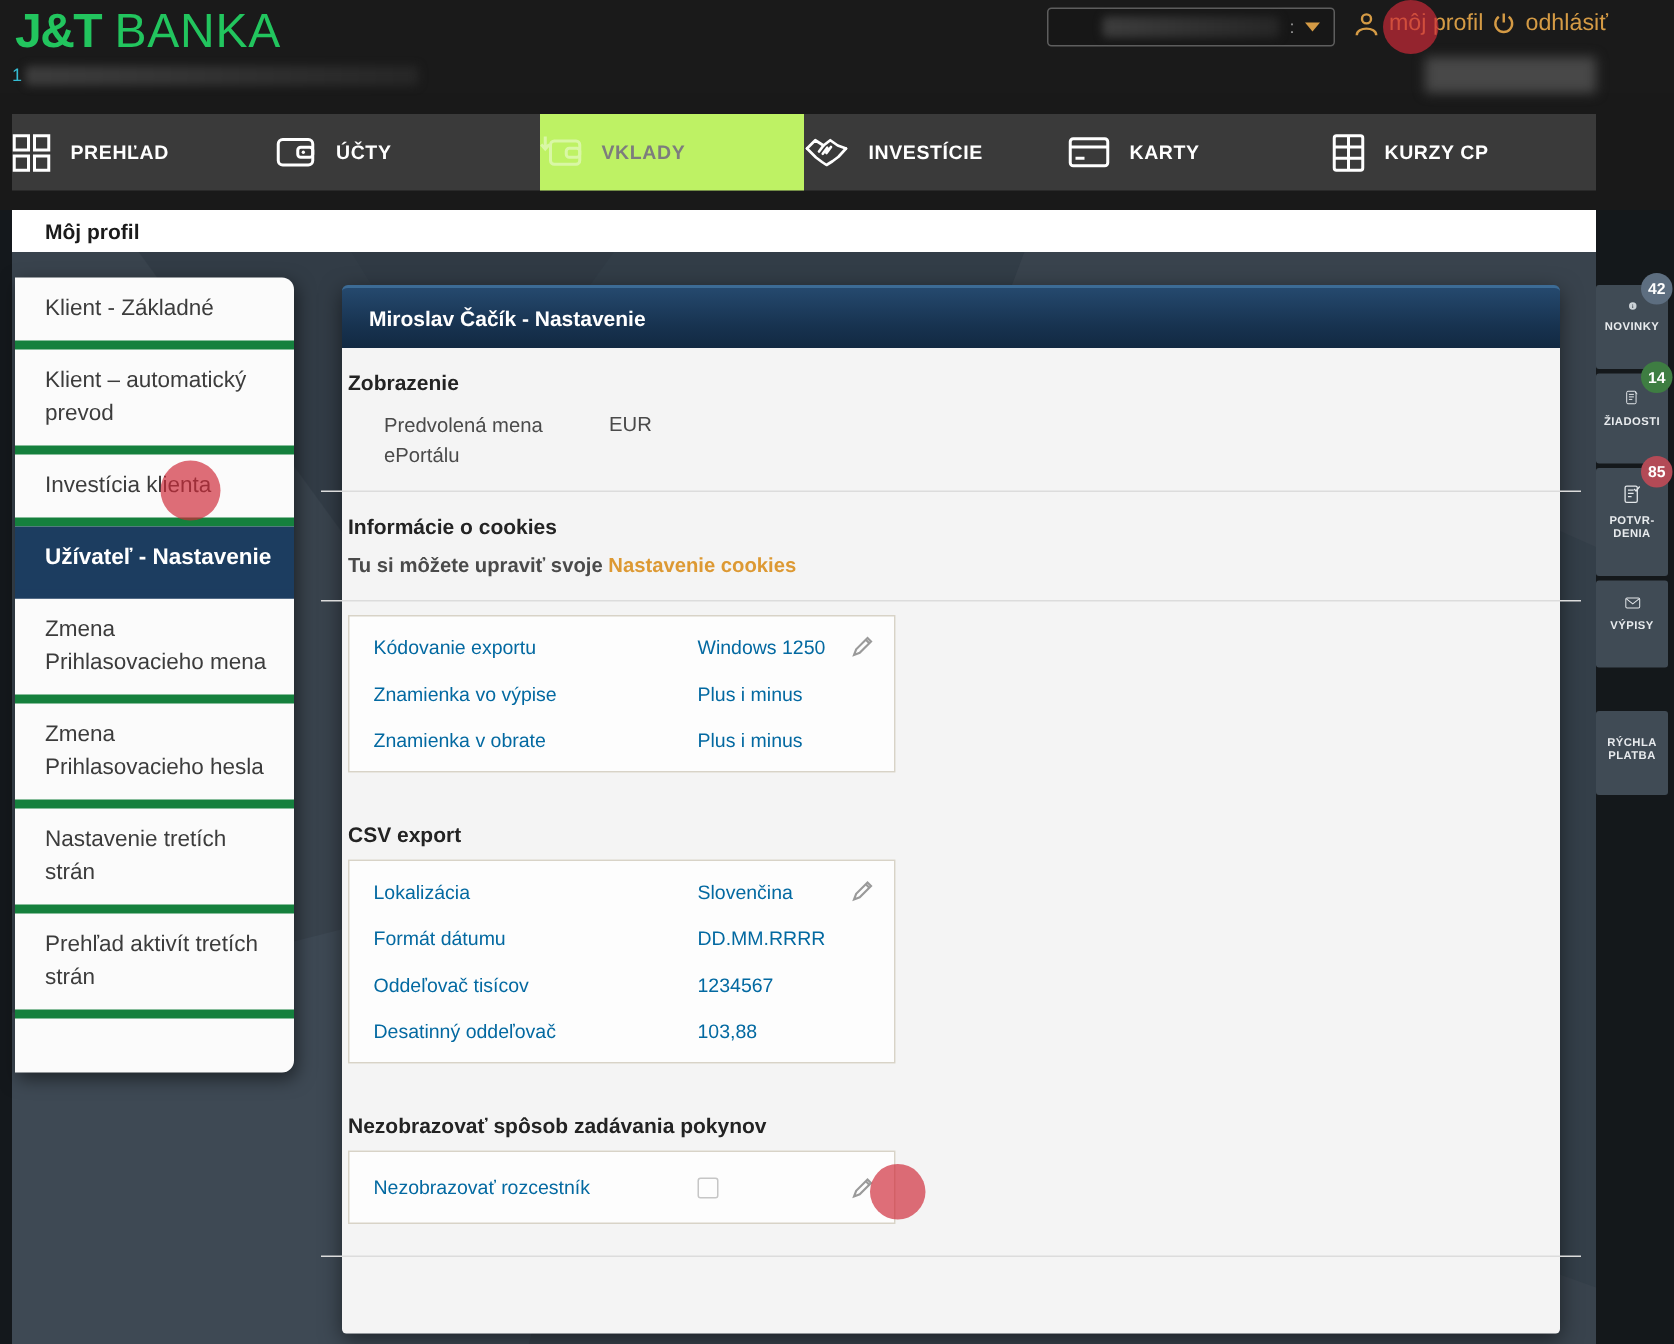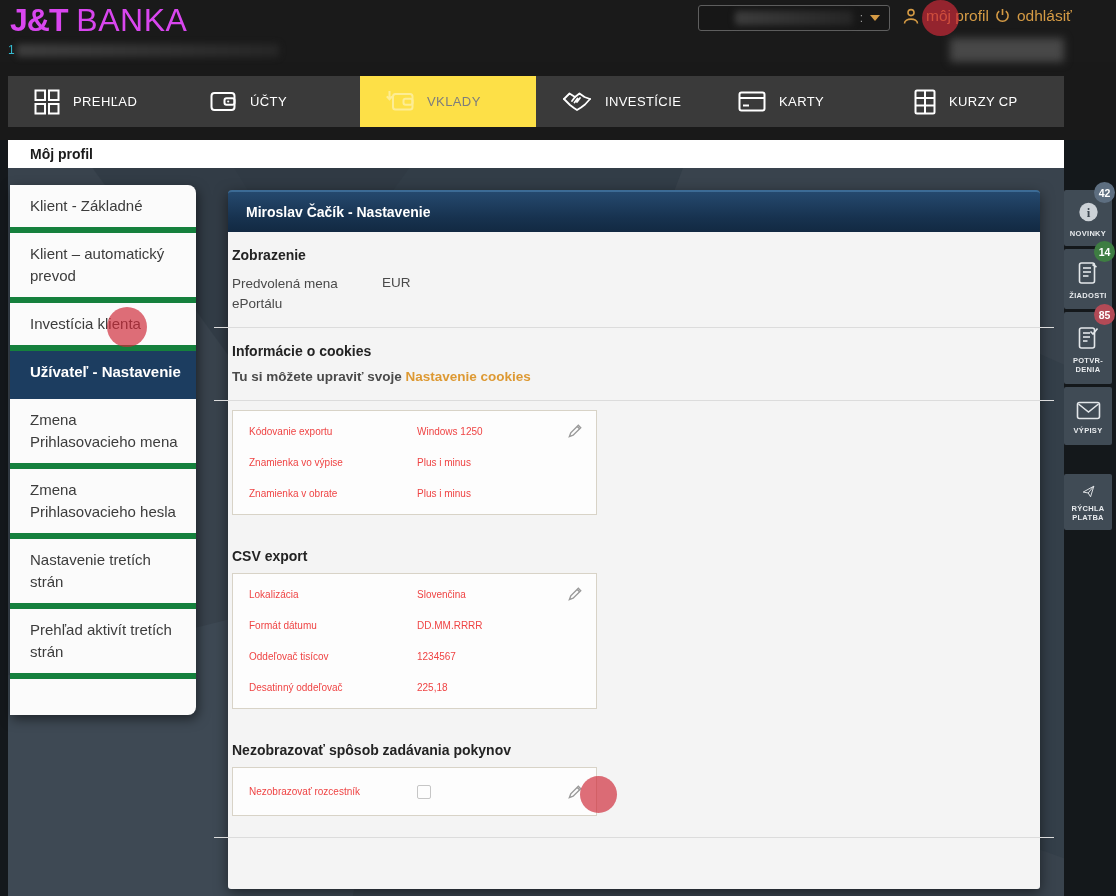--- a/index.html
+++ b/index.html
@@ -7,21 +7,21 @@
   body {
     position:relative;
     background:#14181c;
     font-family:"Liberation Sans", sans-serif;
     overflow:hidden;
   }
   svg { display:block; }
 
   
   .header { position:absolute; left:0; top:0; width:1116px; height:62px; background:#1a1a1a; z-index:5; }
-  .logo { position:absolute; left:10px; top:2px; color:#d946ef; font-size:32px; white-space:nowrap; }
+  .logo { position:absolute; left:10px; top:2px; color:#22c55e; font-size:32px; white-space:nowrap; }
   .logo .lb { font-weight:800; letter-spacing:-1px; }
   .logo .ll { font-weight:400; letter-spacing:0.5px; }
   .contact { position:absolute; left:8px; top:43px; display:flex; align-items:center; gap:2px; }
   .contact-prefix { color:#35bfd6; font-size:12px; }
   .blur-bar { background:linear-gradient(90deg,#3d3d3d,#262626); filter:blur(3px); border-radius:3px; }
   .contact .blur-bar { width:262px; height:13px; }
 
   .acct { position:absolute; left:698px; top:5px; width:192px; height:26px; background:#171717;
           border:1px solid #5e5e5e; border-radius:3px; display:flex; align-items:center;
           justify-content:flex-end; gap:7px; padding:0 9px; }
@@ -30,23 +30,23 @@
   .caret-down { width:0; height:0; border-left:5px solid transparent; border-right:5px solid transparent; border-top:6px solid #d59b45; }
 
   .hlink { position:absolute; top:7px; display:flex; align-items:center; gap:7px; color:#d59b45; font-size:15.5px; cursor:pointer; z-index:6; }
   .hlink-profile { left:903px; }
   .hlink-logout { left:995px; }
   .topright-redacted { position:absolute; left:950px; top:38px; width:114px; height:24px; background:#484848; filter:blur(4px); border-radius:2px; }
 
   
   .navwrap { position:absolute; left:0; top:62px; width:1116px; height:78px; background:#191919; z-index:4; }
   .tabs { position:absolute; left:8px; top:14px; width:1056px; height:51px; display:flex; background:#3a3a3a; }
-  .tab { flex:1; display:flex; align-items:center; gap:13px; padding-left:26px; color:#fff;
-         font-weight:400; font-size:13px; letter-spacing:0.4px; cursor:pointer; }
-  .tab.disabled { background:#fde047; color:#7d7d7d; }
+  .tab { flex:1; display:flex; align-items:center; gap:13px; color:#fff;
+         font-weight:700; font-size:13px; letter-spacing:0.4px; cursor:pointer; }
+  .tab.disabled { background:#bef264; color:#7d7d7d; }
   .tab.disabled svg { opacity:0.42; }
 
   
   .crumb { position:absolute; left:8px; top:140px; width:1056px; height:28px; background:#ffffff;
            display:flex; align-items:center; padding-left:22px; font-weight:700; font-size:14px; color:#1b1b1b; z-index:4; }
 
   
   .stage { position:absolute; left:8px; top:168px; width:1056px; height:728px; background:#39434d; overflow:hidden; z-index:1; }
   .bg-shape { position:absolute; }
   .bg-s1 { left:18%; top:-8%; width:48%; height:70%; background:#323d47; clip-path:polygon(0 0,100% 0,62% 100%); }
@@ -65,39 +65,39 @@
 
   
   .panel { position:absolute; left:228px; top:190px; width:812px; height:699px; z-index:3;
            box-shadow:0 4px 14px rgba(0,0,0,0.5); border-radius:4px 4px 3px 3px; }
   .panel-head { height:42px; background:linear-gradient(180deg,#25496e 0%,#17324f 65%,#122942 100%);
                 border-top:2px solid #3c6b95; border-radius:4px 4px 0 0; display:flex; align-items:center;
                 padding-left:18px; color:#fff; font-weight:700; font-size:14px; }
   .panel-body { height:657px; background:#f4f4f4; padding:0 4px; position:relative; border-radius:0 0 3px 3px; }
 
   .sec-h { font-size:14px; font-weight:700; color:#232323; padding-top:15px; }
-  .kv { display:flex; padding:11px 0 13px; }
+  .kv { display:flex; padding:11px 0 13px;margin-left:24px; }
   .kv-label { width:150px; font-size:13.5px; color:#4a4a4a; line-height:20px; }
   .kv-value { font-size:13.5px; color:#4a4a4a; padding-top:1px; }
   .divider { height:1px; background:#dcdcdc; margin:0 -18px; }
   .cookies-line { padding:10px 0 16px; font-size:13.5px; color:#4a4a4a;font-weight:bold; }
   .cookies-link { color:#dd9933; cursor:pointer; }
 
   .card-box { width:365px; background:#fdfdfd; border:1px solid #d8d3c7; margin-top:9px; position:relative; padding:5px 0; }
-  .box-row { display:flex; align-items:center; padding:7px 16px; font-size:10px; color:#ef4444; min-height:31px; }
+  .box-row { display:flex; align-items:center; padding:7px 16px; font-size:13px; color:#0369a1; min-height:31px;gap:48px; }
   .box-row .lbl { width:168px; }
   .edit-btn { position:absolute; top:9px; right:11px; width:20px; height:20px; display:flex; align-items:center; justify-content:center; cursor:pointer; }
   .gap18 { height:18px; }
   .checkbox { width:14px; height:14px; background:#fdfdfd; border:1px solid #c6c6c6; border-radius:2px; cursor:pointer; }
 
   
   .qb { position:absolute; left:1064px; top:190px; width:48px; z-index:4; }
   .qb-item { position:relative; margin-bottom:3px; background:#404b55; border-radius:2px;
              display:flex; flex-direction:column; align-items:center; justify-content:center;
-             gap:6px; padding:11px 2px 8px; color:#e8ebee; cursor:pointer; }
+             gap:6px; padding:11px 2px 24px; color:#e8ebee; cursor:pointer; }
   .qb-label { font-size:7.5px; font-weight:700; letter-spacing:0.3px; text-align:center; line-height:9px; }
   .qb-badge { position:absolute; top:-8px; right:-3px; min-width:21px; height:21px; padding:0 3px; border-radius:11px;
               color:#fff; font-size:10.5px; font-weight:700; display:flex; align-items:center; justify-content:center; }
   .badge-slate { background:#5d6e80; }
   .badge-green { background:#3e7d42; }
   .badge-red   { background:#b34a56;margin-left:20px; }
   .qb-gap { height:26px; }
 
   
   .click-dot { position:absolute; border-radius:50%; background:rgba(206,42,56,0.68); pointer-events:none; z-index:9; }
@@ -272,21 +272,21 @@
       <div class="box-row">
         <span class="lbl">Formát dátumu</span>
         <span class="val">DD.MM.RRRR</span>
       </div>
       <div class="box-row">
         <span class="lbl">Oddeľovač tisícov</span>
         <span class="val">1234567</span>
       </div>
       <div class="box-row">
         <span class="lbl">Desatinný oddeľovač</span>
-        <span class="val">225,18</span>
+        <span class="val">103,88</span>
       </div>
       <div class="edit-btn">
         <svg width="17" height="17" viewBox="0 0 18 18" fill="none" stroke="#9a9a9a" stroke-width="1.5">
           <path d="M2.5 15.5 L4 11.5 L12 3.5 L14.5 6 L6.5 14 L2.5 15.5 Z"></path>
           <line x1="10.8" y1="4.7" x2="13.3" y2="7.2"></line>
         </svg>
       </div>
     </div>
 
     <div class="gap18"></div>

